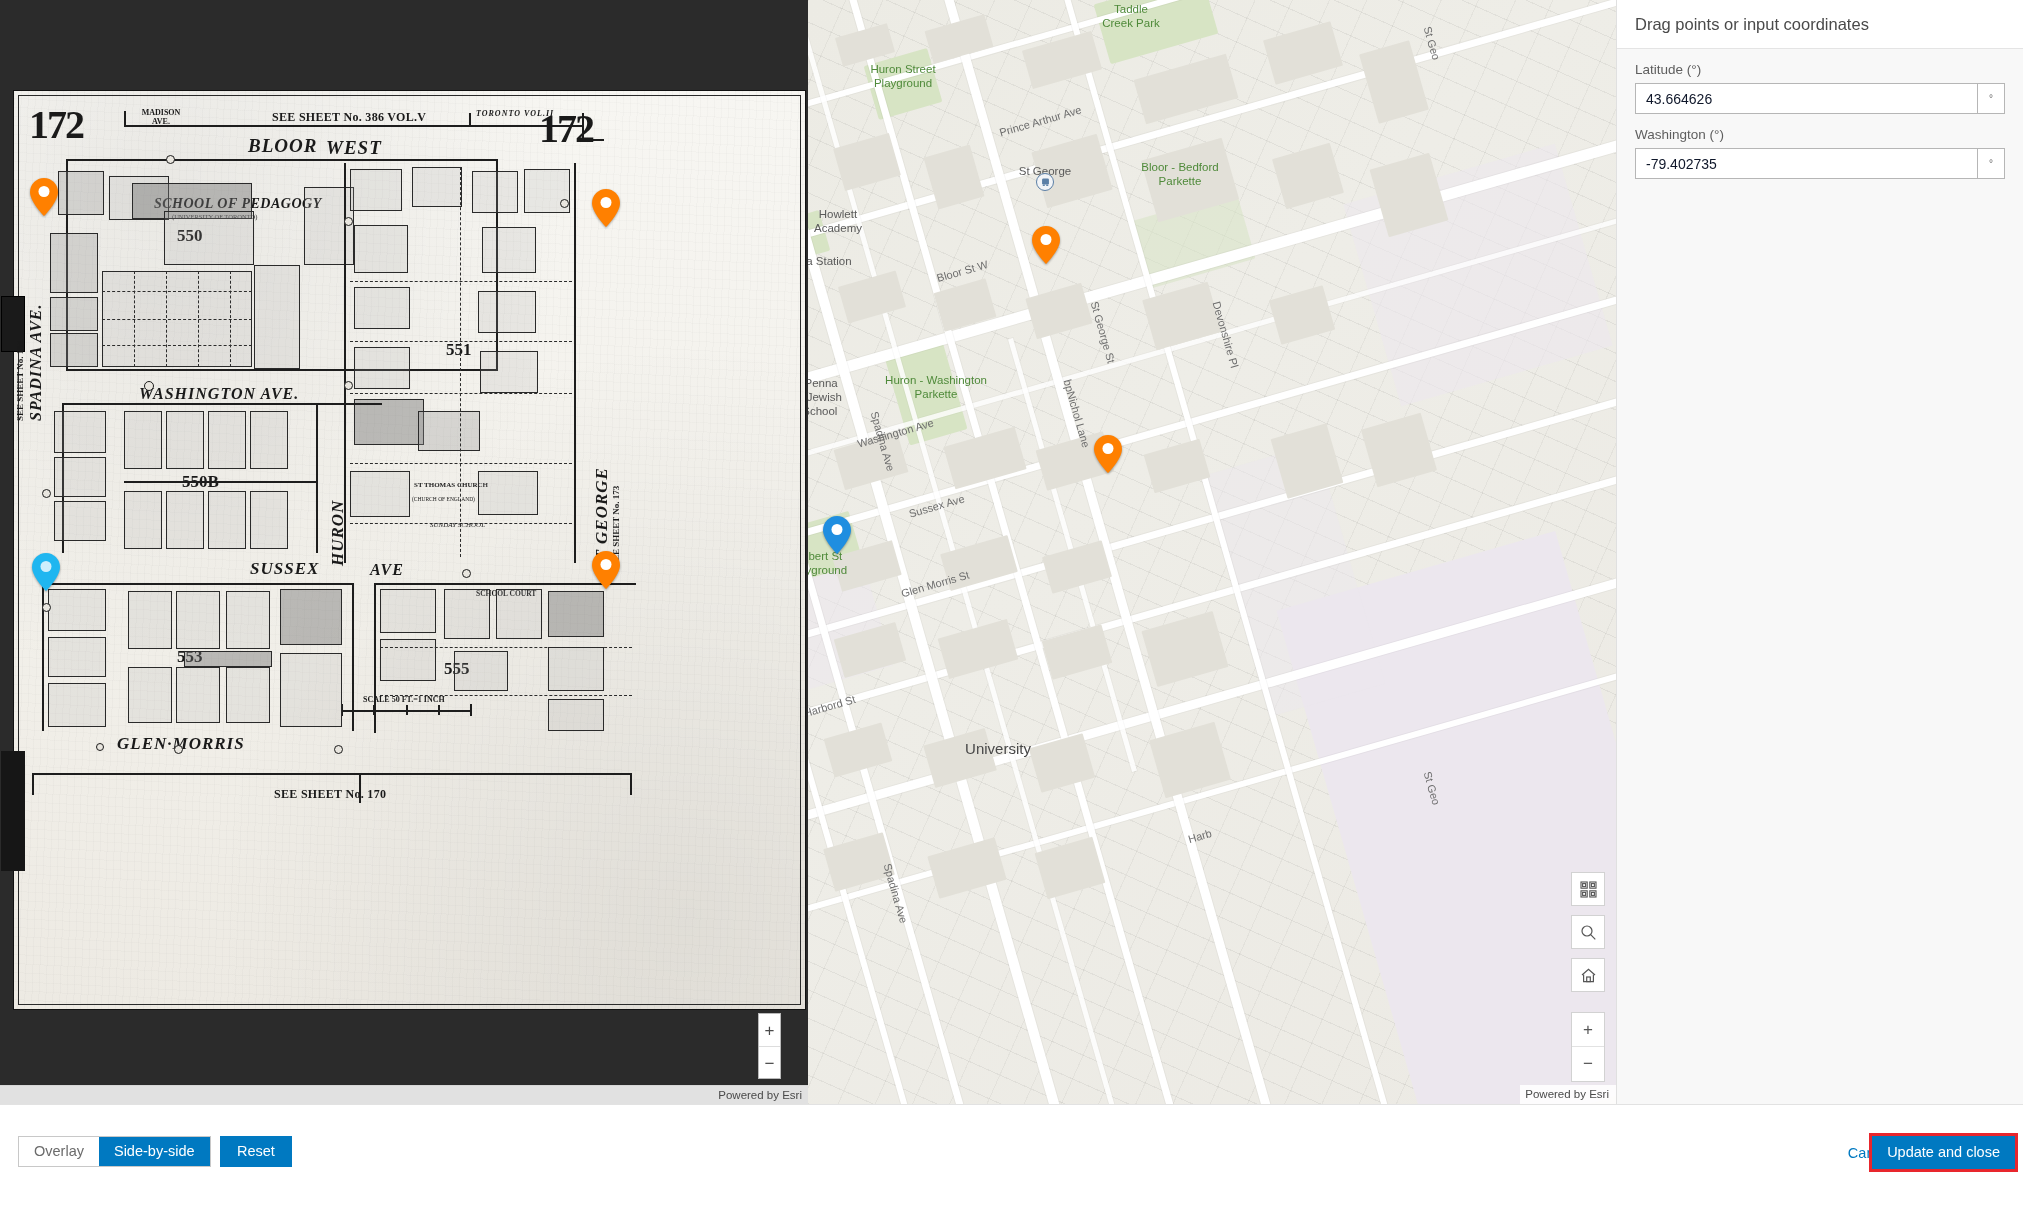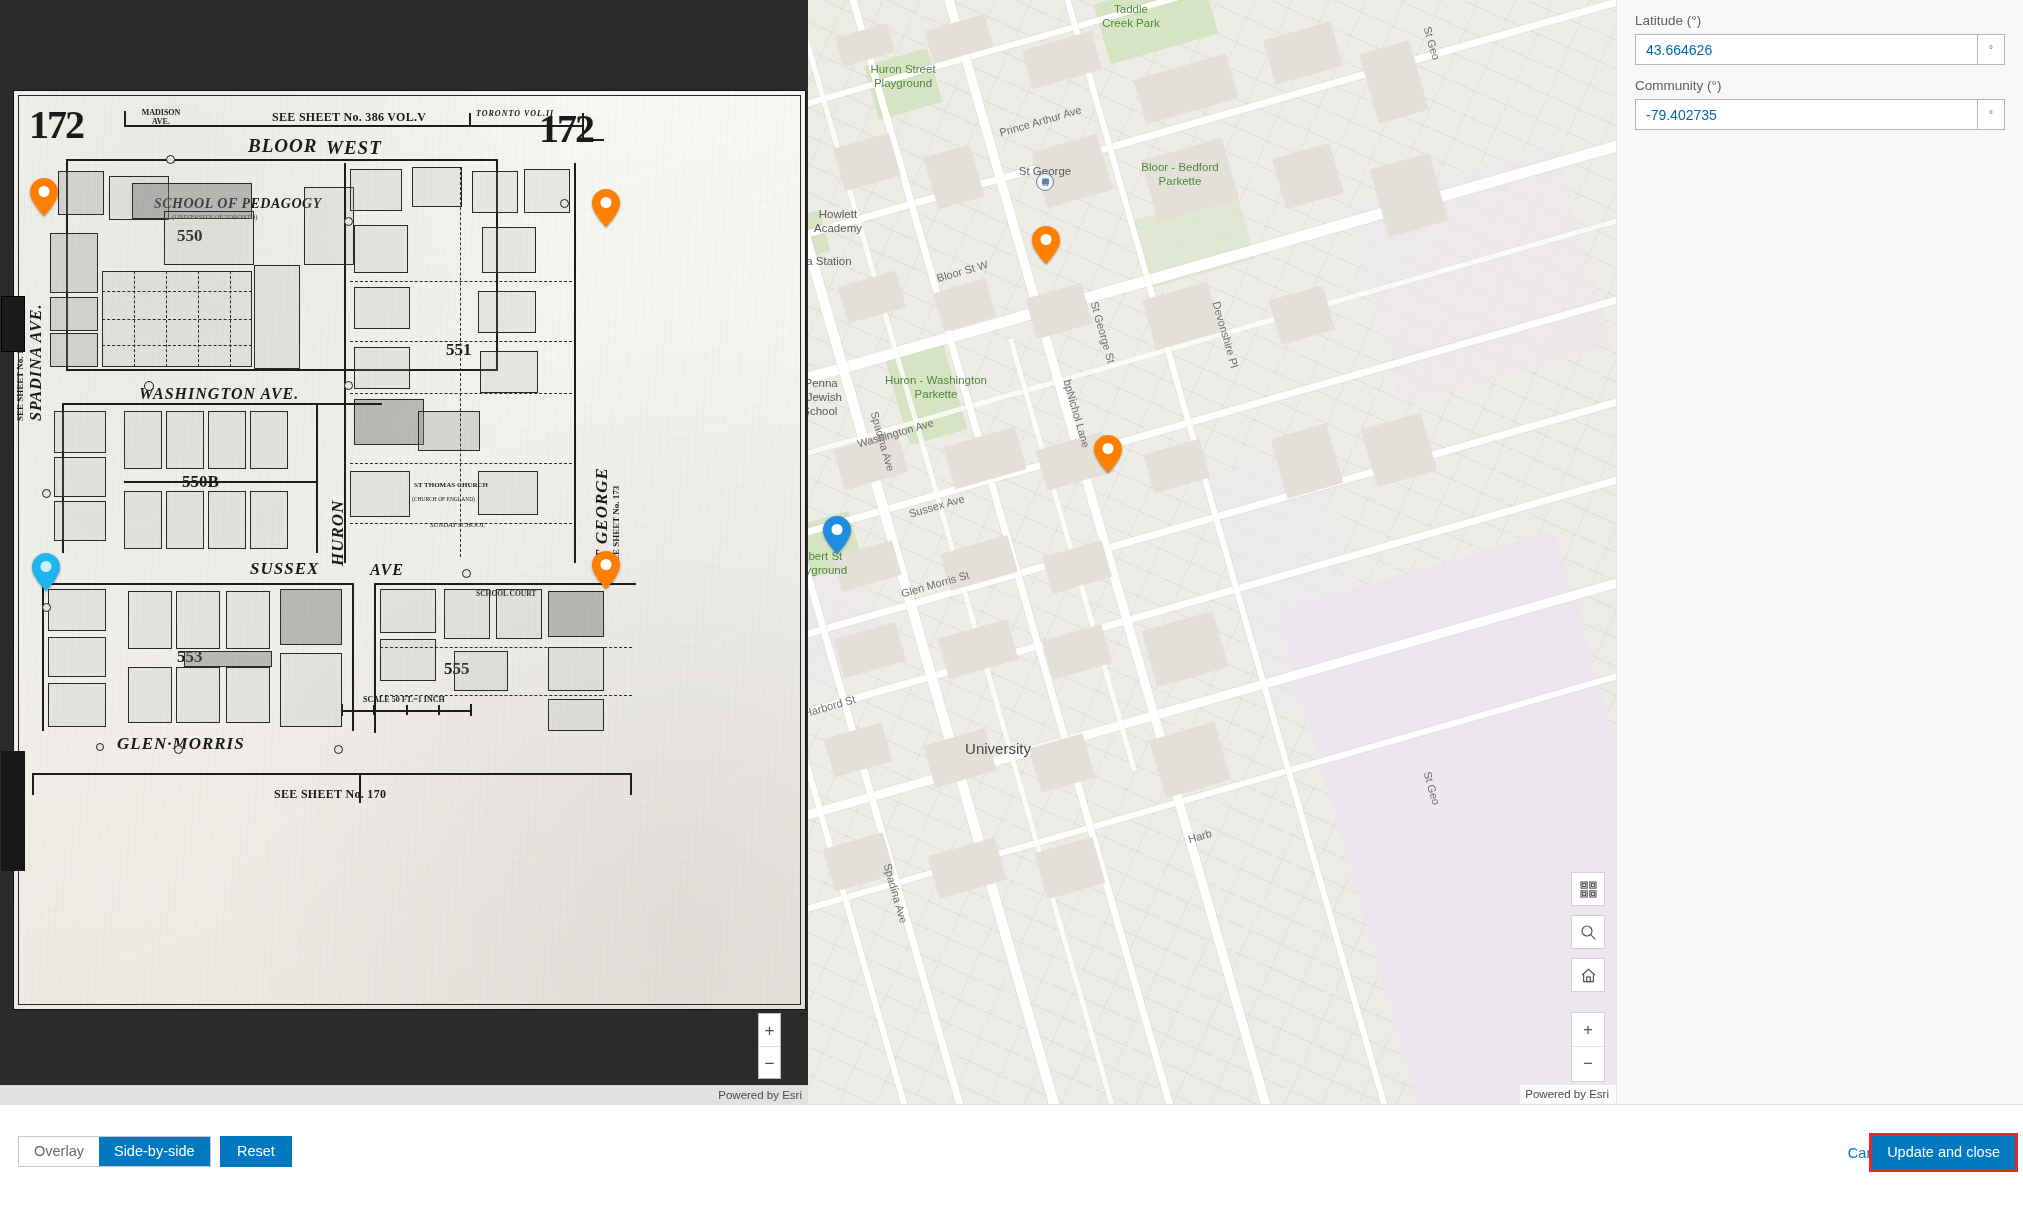--- a/index.html
+++ b/index.html
@@ -197,21 +197,21 @@
     display:flex; align-items:center; padding-left:18px;
   }
   #sidebar-head span{ font-size:16.5px; color:#4a4a4a; }
   #sidebar-body{ padding:13px 18px 0 18px; }
   .field-label{
     font-size:13.5px; color:#5e5e5e; margin-bottom:6px; display:block;
   }
   .field-row{ display:flex; margin-bottom:13px; }
   .field-row input{
     flex:1; height:31px; border:1px solid #b6b6b6; border-right:none;
-    padding:0 10px; font-size:14px; color:#0369a1; background:#fff;
+    padding:0 10px; font-size:14px; color:#0f172a; background:#fff;
     font-family:"Liberation Sans", sans-serif; outline:none;
   }
   .field-unit{
     width:28px; height:31px; border:1px solid #b6b6b6; background:#fff;
     display:flex; align-items:center; justify-content:center;
     font-size:10px; color:#6a6a6a;
   }
 
   
   #bottombar{
@@ -649,27 +649,30 @@
       <div id="map-zoom">
         <div>+</div>
         <div>−</div>
       </div>
     </div>
 
     <div id="map-attrib-right">Powered by Esri</div>
 
 
     <div id="sidebar">
+      <div id="sidebar-head">
+        <span>Drag points or input coordinates</span>
+      </div>
       <div id="sidebar-body">
         <label class="field-label">Latitude (°)</label>
         <div class="field-row">
           <input type="text" value="43.664626" style="">
           <div class="field-unit">°</div>
         </div>
-        <label class="field-label">Community (°)</label>
+        <label class="field-label">Washington (°)</label>
         <div class="field-row">
           <input type="text" value="-79.402735" style="">
           <div class="field-unit">°</div>
         </div>
       </div>
     </div>
   </div>
 
   <div id="bottombar">
 

